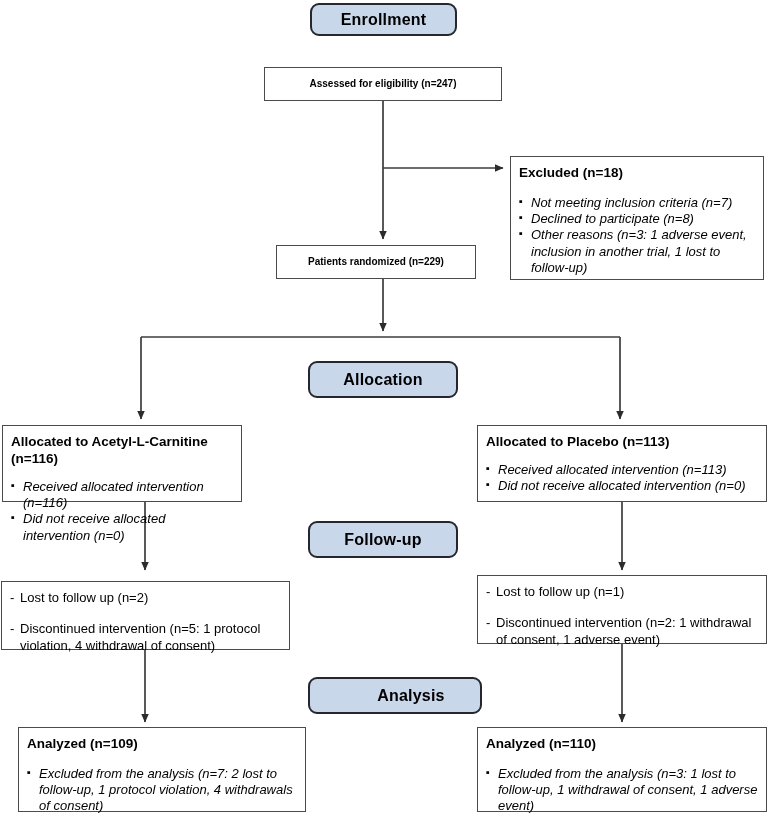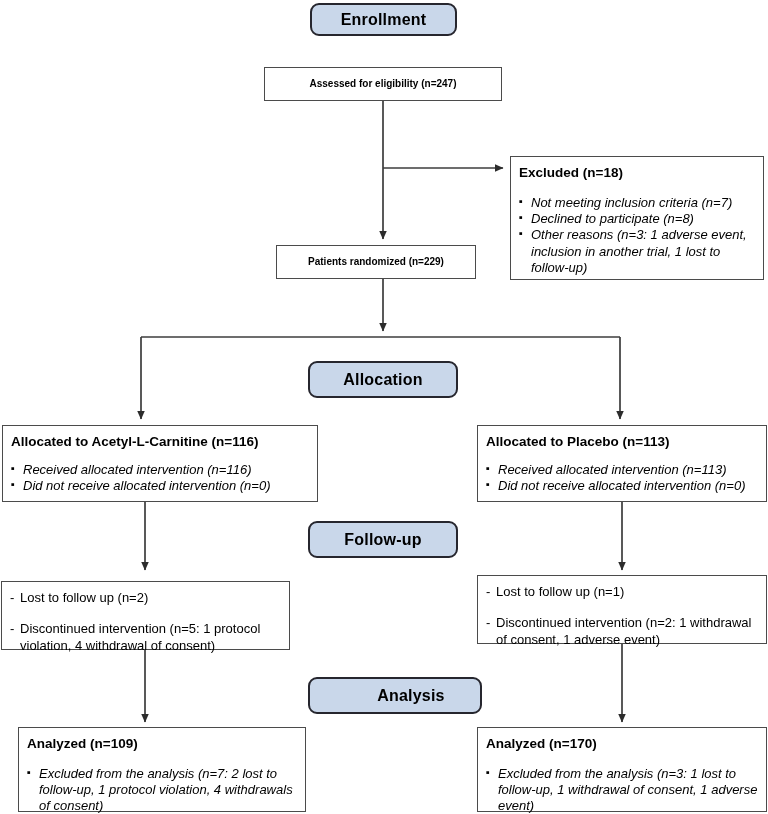--- a/index.html
+++ b/index.html
@@ -127,21 +127,21 @@
       <div class="sq">Not meeting inclusion criteria (n=7)</div>
       <div class="sq">Declined to participate (n=8)</div>
       <div class="sq">Other reasons (n=3: 1 adverse event, inclusion in another trial, 1 lost to follow-up)</div>
     </div>
   </div>
 
   <div class="nbox center-box" style="left:276px; top:245px; width:200px; height:28px;">
     <span>Patients randomized (n=229)</span>
   </div>
 
-  <div class="nbox" style="left:2px; top:425px; width:316px; height:77px;">
+  <div class="nbox" style="left:2px; top:425px; width:240px; height:77px;">
     <div class="btitle">Allocated to Acetyl-L-Carnitine (n=116)</div>
     <div class="items-tight items">
       <div class="sq">Received allocated intervention (n=116)</div>
       <div class="sq">Did not receive allocated intervention (n=0)</div>
     </div>
   </div>
 
   <div class="nbox" style="left:477px; top:425px; width:290px; height:77px;">
     <div class="btitle">Allocated to Placebo (n=113)</div>
     <div class="items-tight items">
@@ -161,19 +161,19 @@
   </div>
 
   <div class="nbox" style="left:2px; top:727px; width:288px; height:85px;margin-left:16px;">
     <div class="btitle">Analyzed (n=109)</div>
     <div class="items">
       <div class="sq">Excluded from the analysis (n=7: 2 lost to follow-up, 1 protocol violation, 4 withdrawals of consent)</div>
     </div>
   </div>
 
   <div class="nbox" style="left:477px; top:727px; width:290px; height:85px;">
-    <div class="btitle">Analyzed (n=170)</div>
+    <div class="btitle">Analyzed (n=110)</div>
     <div class="items">
       <div class="sq">Excluded from the analysis (n=3: 1 lost to follow-up, 1 withdrawal of consent, 1 adverse event)</div>
     </div>
   </div>
 
 </div>
 
 </body></html>

